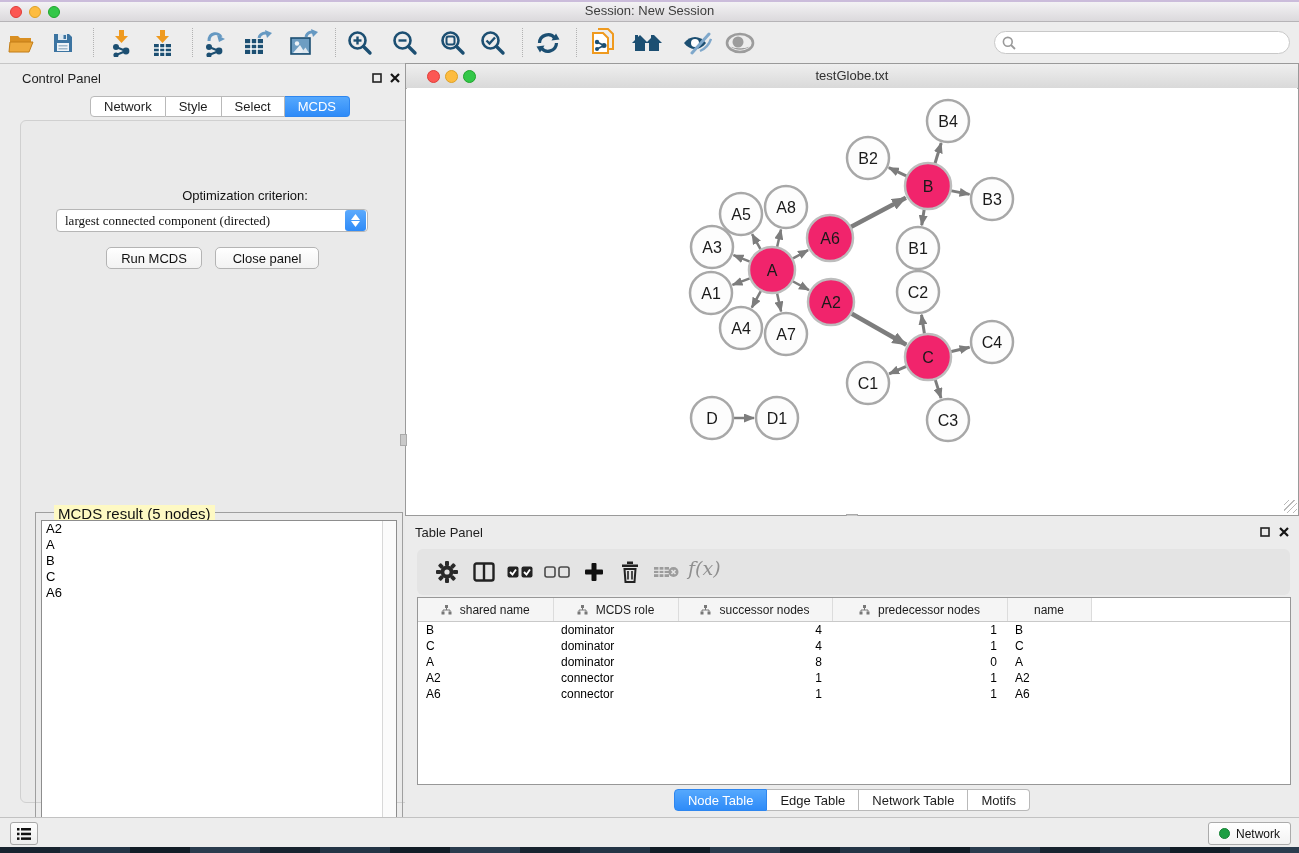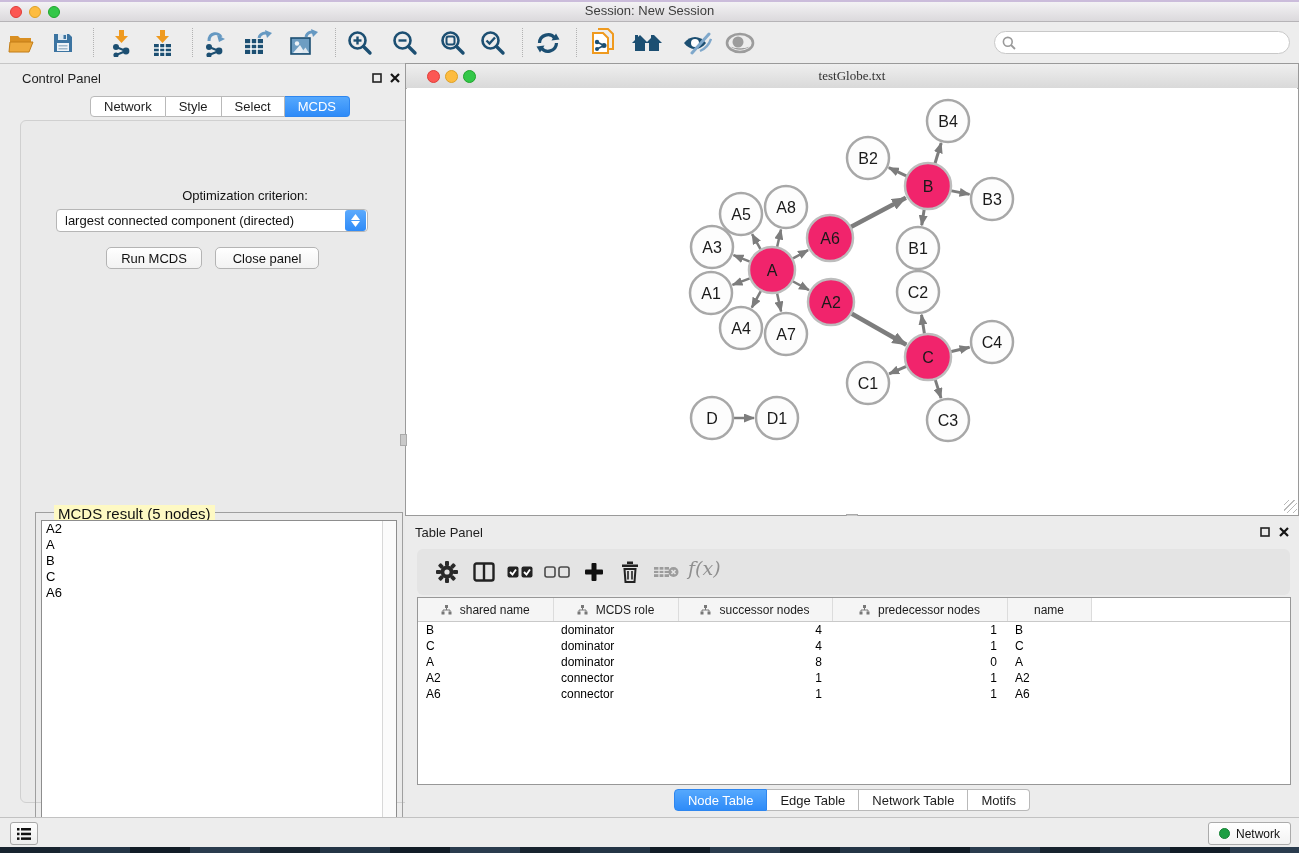--- a/index.html
+++ b/index.html
@@ -35,37 +35,37 @@
   .seg .seg-btn{background:#fff;border:1px solid #b9b9b9;border-left:none;font-size:13px;color:#1c1c1c;
     padding:0 13px;height:21px;line-height:20px;cursor:default;}
   .seg .seg-btn:first-child{border-left:1px solid #b9b9b9;border-radius:4px 0 0 4px;}
   .seg .seg-btn:last-child{border-radius:0 4px 4px 0;}
   .seg .seg-btn.active{background:linear-gradient(#55a8fd,#2e8bf8);border-color:#2e86ef;color:#fff;}
   .cp-content{position:absolute;left:8px;top:56px;width:450px;height:683px;background:#eaeaea;
     border:1px solid #d0d0d0;border-radius:6px;box-sizing:border-box;}
   .opt-label{position:absolute;left:0;right:0;top:67px;text-align:center;font-size:13px;color:#111;}
   .combo{position:absolute;left:35px;top:88px;width:312px;height:23px;background:#fff;border:1px solid #b6b6b6;
     border-radius:4px;box-sizing:border-box;display:flex;align-items:center;}
-  .combo .combo-text{flex:1;font-size:13px;padding-left:8px;color:#111;white-space:nowrap;}
+  .combo .combo-text{flex:1;font-size:13px;padding-left:8px;color:#111;white-space:nowrap;font-family:Liberation Serif, serif;}
   .combo .combo-arrows{width:21px;height:21px;border-radius:3px;background:linear-gradient(#5caafd,#2e8bf8);
     display:flex;flex-direction:column;align-items:center;justify-content:center;gap:1px;margin-right:1px;}
   .btn{position:absolute;height:22px;background:linear-gradient(#ffffff,#f2f2f2);border:1px solid #b4b4b4;
     border-radius:5px;font-size:13px;color:#111;padding:0 14px;box-sizing:border-box;}
   .fieldset{position:absolute;left:14px;top:391px;width:368px;height:346px;border:1px solid #9f9f9f;box-sizing:border-box;}
   .fieldset .legend{position:absolute;top:-8px;left:18px;background:#fef9c3;padding:0 4px;font-size:15px;color:#111;}
   .result-list{position:absolute;left:5px;top:7px;right:5px;bottom:5px;background:#fff;border:1px solid #8d8d8d;overflow:hidden;}
   .result-scroll{position:absolute;top:0;right:0;bottom:0;width:13px;background:#fbfbfb;border-left:1px solid #d8d8d8;}
   .list-item{font-size:13px;line-height:16px;padding-left:4px;color:#000;}
 
   
   .net-window{position:absolute;left:405px;top:63px;width:894px;height:453px;background:#fff;
     border:1px solid #9a9a9a;box-sizing:border-box;}
   .net-titlebar{position:absolute;top:0;left:0;right:0;height:24px;background:linear-gradient(#efefef,#d9d9d9);
     border-bottom:1px solid #b0b0b0;}
-  .net-title{position:absolute;left:0;right:0;top:4px;text-align:center;font-size:13px;color:#303030;font-family:Liberation Serif, serif;}
+  .net-title{position:absolute;left:0;right:0;top:4px;text-align:center;font-size:13px;color:#303030;}
   .net-tl{position:absolute;top:6px;width:13px;height:13px;border-radius:50%;box-sizing:border-box;}
   .net-canvas{position:absolute;left:1px;top:24px;width:890px;height:426px;background:#ffffff;}
   .resize-grip{position:absolute;right:1px;bottom:2px;width:13px;height:13px;
     background:repeating-linear-gradient(135deg,transparent 0 3px,#b9b9b9 3px 4px);}
   .split-handle-v{position:absolute;left:-6px;top:370px;width:5px;height:10px;background:#c9c9c9;border:1px solid #aaa;}
   .split-handle-h{position:absolute;left:440px;bottom:-6px;width:10px;height:5px;background:#c9c9c9;border:1px solid #aaa;}
 
   
   .table-panel{position:absolute;left:405px;top:516px;width:894px;height:301px;background:#ececec;}
   .tp-toolbar{position:absolute;left:12px;top:33px;width:873px;height:46px;background:#e4e4e4;border-radius:6px;}

